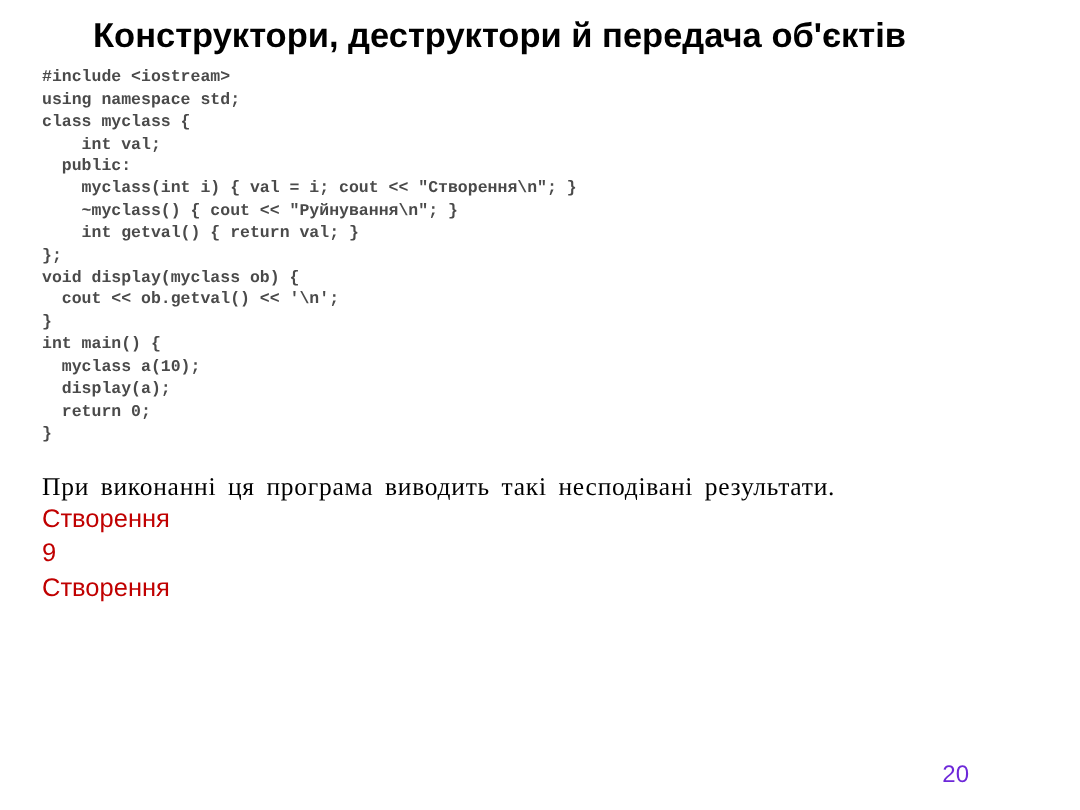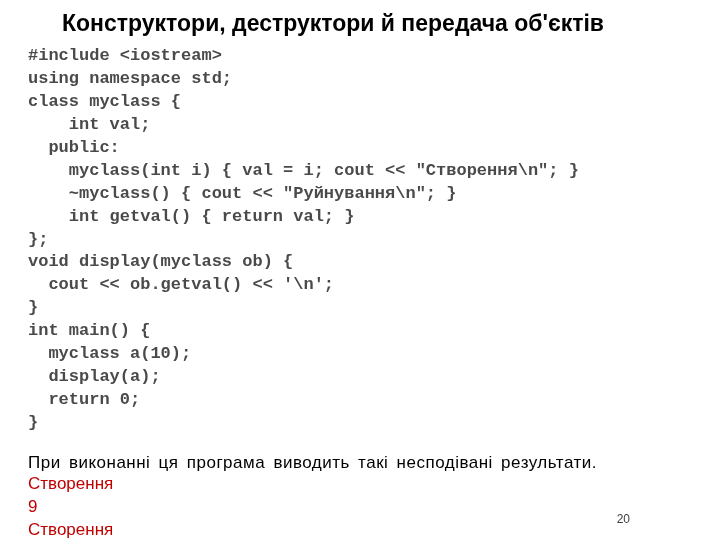--- a/index.html
+++ b/index.html
@@ -22,50 +22,50 @@
   .title {
     font-size: 23px;
     font-weight: bold;
     color: #000;
     margin: 0 0 8px 0;
     text-align: left;
     padding-left: 34px;
   }
   .code {
     font-family: Consolas, "Courier New", monospace;
-    font-size: 17px;
+    font-size: 11px;
     color: #4A4A4A;
     font-weight: bold;
     white-space: pre;
     line-height: 1.35;
   }
   .explain {
-    font-family: Liberation Sans, sans-serif;
+    font-family: Liberation Serif, serif;
     font-size: 17px;
     color: #000;
     font-weight: normal;
     margin-top: 18px;
     text-align: justify;
     letter-spacing: 0.5px;
     word-spacing: 3px;
   }
   .output {
     font-family: Arial, Helvetica, sans-serif;
     font-size: 17px;
     color: #C00000;
     font-weight: normal;
     line-height: 1.35;
     white-space: pre;
   }
   .pagenum {
     position: absolute;
-    right: 34px;
+    right: 18px;
     bottom: 14px;
-    font-size: 12px;
-    color: #404040;
+    font-size: 16px;
+    color: #6d28d9;
   }
 </style>
 </head>
 <body>
 
 <div class="slide">
   <h1 class="title">Конструктори, деструктори й передача об'єктів</h1>
 
   <div class="code"><span>#include &lt;iostream&gt;</span>
 <span>using namespace std;</span>

